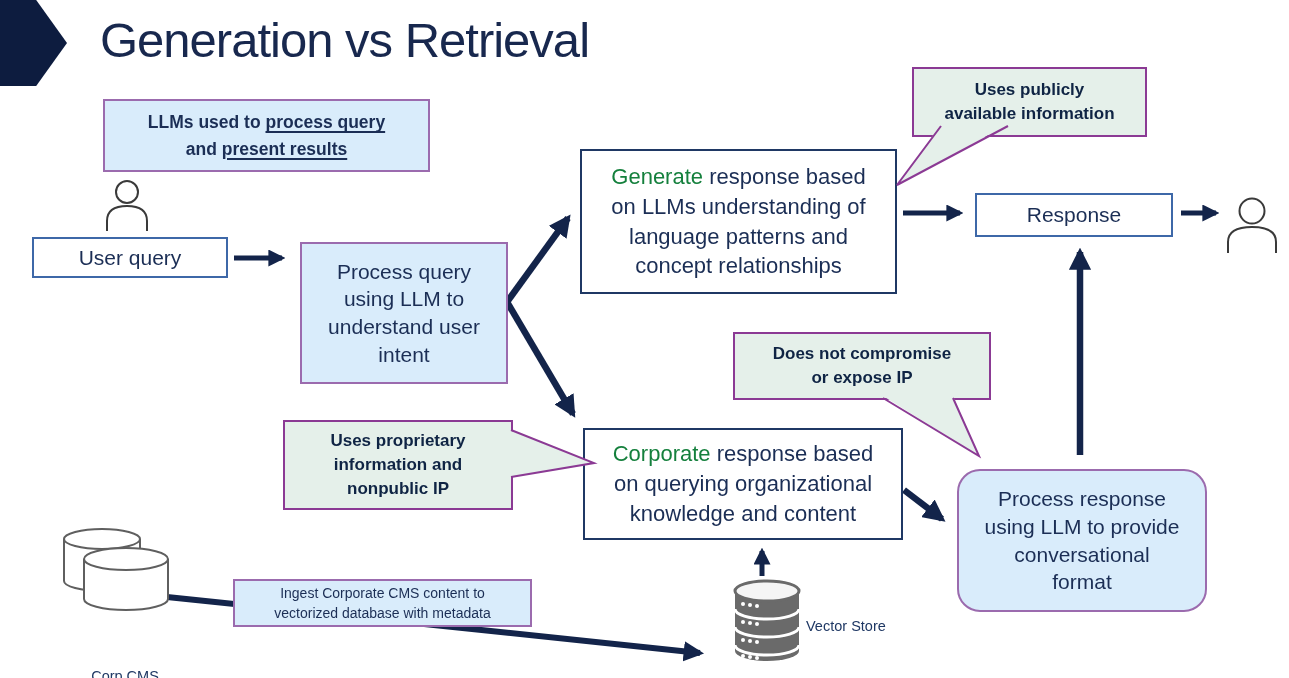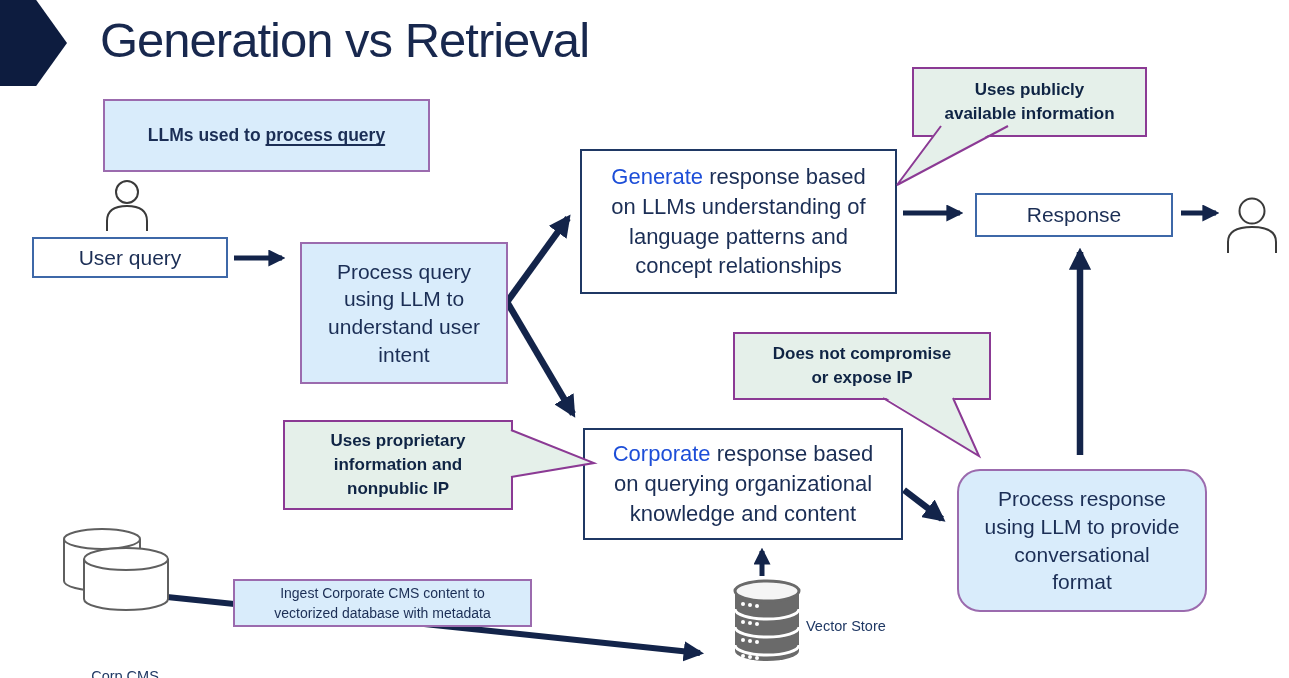--- a/index.html
+++ b/index.html
@@ -30,21 +30,21 @@
   .fs22{font-size:22px;line-height:1.36;}
   .fs14{font-size:14px;line-height:1.45;}
   .note{font-weight:bold;font-size:17.5px;line-height:1.5;flex-direction:column;}
   .note .u{text-decoration:underline;text-decoration-thickness:2px;text-underline-offset:3px;}
   .bubble{
     position:absolute;box-sizing:border-box;background:#E5F0EA;border:2px solid #8B3A94;
     display:flex;align-items:center;justify-content:center;text-align:center;
     font-weight:bold;font-size:17px;line-height:1.42;color:#0F2444;z-index:3;
   }
   .bubble .txt{white-space:pre-line;width:100%;}
-  .hl{color:#1d4ed8;}
+  .hl{color:#15803d;}
   .dslabel{
     position:absolute;font-size:14.5px;color:#1F3864;z-index:2;text-align:center;white-space:nowrap;
   }
 </style>
 </head>
 <body>
 
 <div class="stage">
 
   <svg id="arrows-svg" class="layer" viewBox="0 0 1289 678">
@@ -102,20 +102,21 @@
           <circle cx="757" cy="658" r="2"></circle>
       </g>
     </g>
   </svg>
 
   <div class="chevron"></div>
   <div class="title">Generation vs Retrieval</div>
 
   <div class="box box-blue note" style="left:103px;top:90px;width:327px;height:73px;">
     <div><span>LLMs used to </span><span class="u">process query</span></div>
+    <div><span>and </span><span class="u">present results</span></div>
   </div>
 
   <div class="box box-white-blue fs21" style="left:32px;top:237px;width:196px;height:41px;">
     <div class="txt">User query</div>
   </div>
 
   <div class="box box-blue fs21" style="left:300px;top:233px;width:208px;height:142px;">
     <div class="txt">Process query
 using LLM to
 understand user

